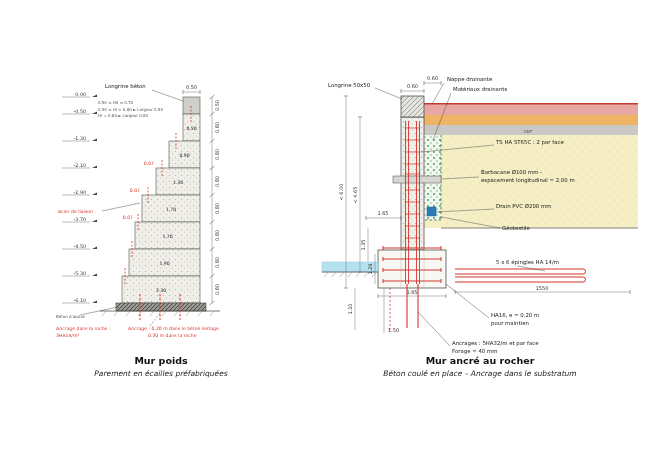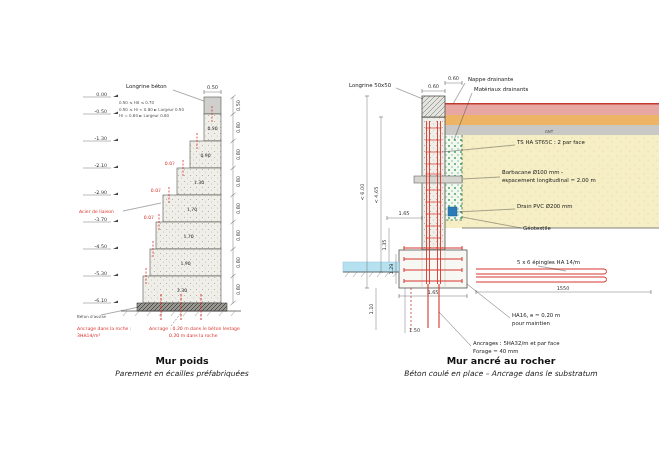--- a/index.html
+++ b/index.html
@@ -1,16 +1,16 @@
 <!DOCTYPE html>
 <html><head>
 <meta charset="utf-8">
 <style>
   html,body{margin:0;padding:0;background:#fff;}
-  .page{position:relative;width:638px;height:450px;background:#ffffff;overflow:hidden;padding-left:21px;}
+  .page{position:relative;width:638px;height:450px;background:#ffffff;overflow:hidden;}
   svg{font-family:"DejaVu Sans",sans-serif;}
   .t-main{font-size:9.5px;font-weight:bold;fill:#111;}
   .t-sub{font-size:7.5px;font-style:italic;fill:#222;}
   .lbl{font-size:5.4px;fill:#1a1a1a;}
   .dim{font-size:5px;fill:#333;}
   .tiny{font-size:4px;fill:#555;}
   .redtxt{font-size:4.6px;fill:#d8342c;}
   .elev{font-size:4.8px;fill:#333;}
   .wlbl{font-size:4.6px;fill:#222;}
   .dl{stroke:#777;stroke-width:.5;fill:none;}

